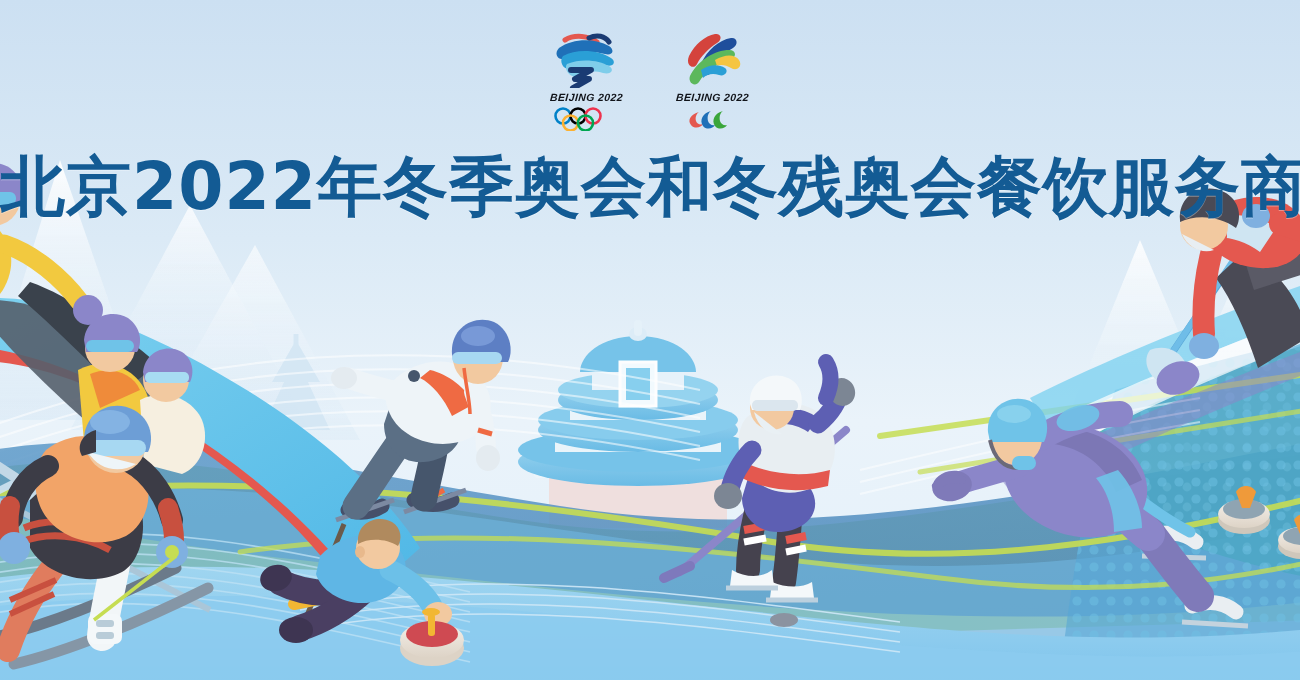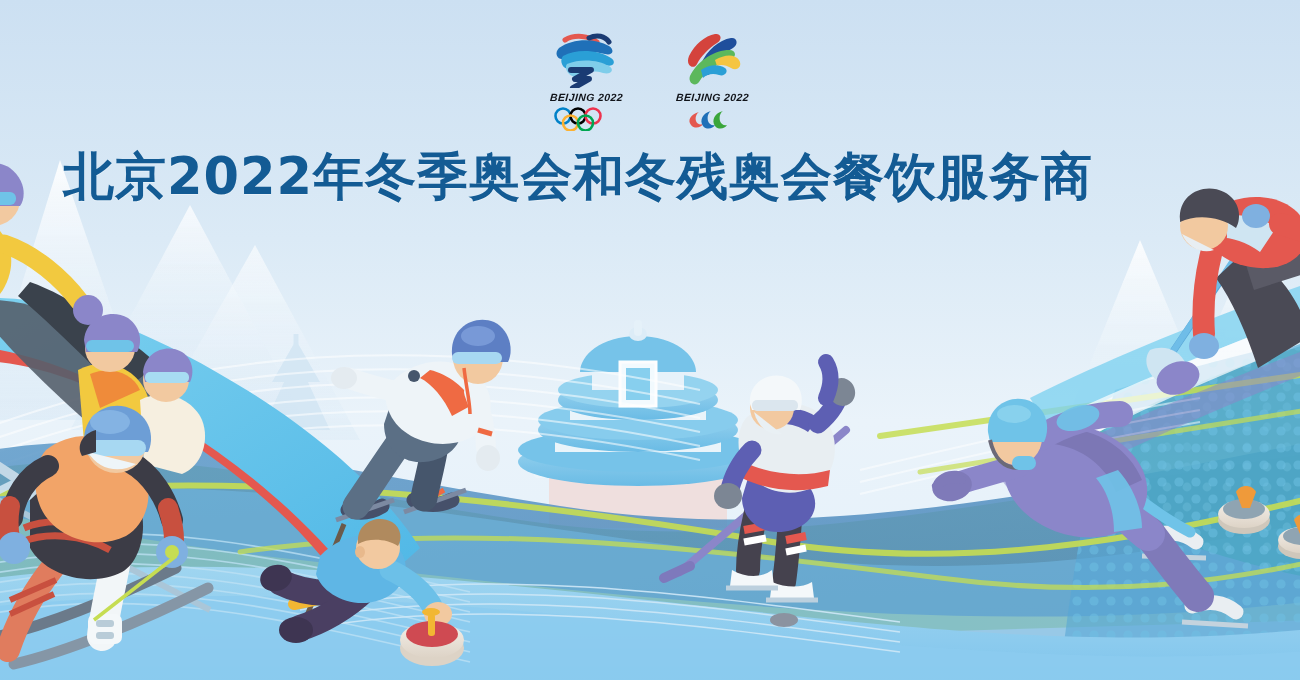--- a/index.html
+++ b/index.html
@@ -26,21 +26,21 @@
     font-size:10.5px;letter-spacing:.4px;color:#11141a;
     margin-top:3px;transform:skewX(-4deg);
   }
 
   
   #title{
     position:absolute;left:0;top:143px;width:1156px;
     text-align:center;z-index:45;
     font-family:"DejaVu Sans","Liberation Sans",sans-serif;
     font-weight:bold;
-    font-size:51px;
+    font-size:65px;
     letter-spacing:1px;
     color:#135b94;
     text-shadow:0 1px 0 rgba(255,255,255,.35);
     white-space:nowrap;
   }
 </style>
 </head>
 <body>
 
 <div id="banner">

